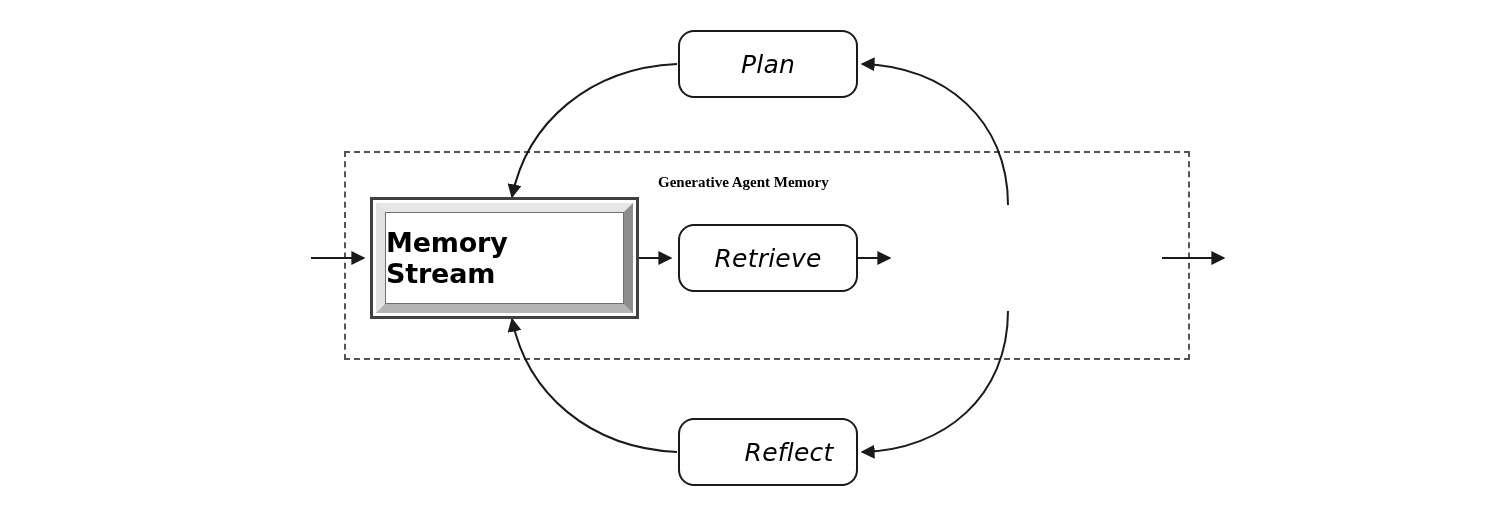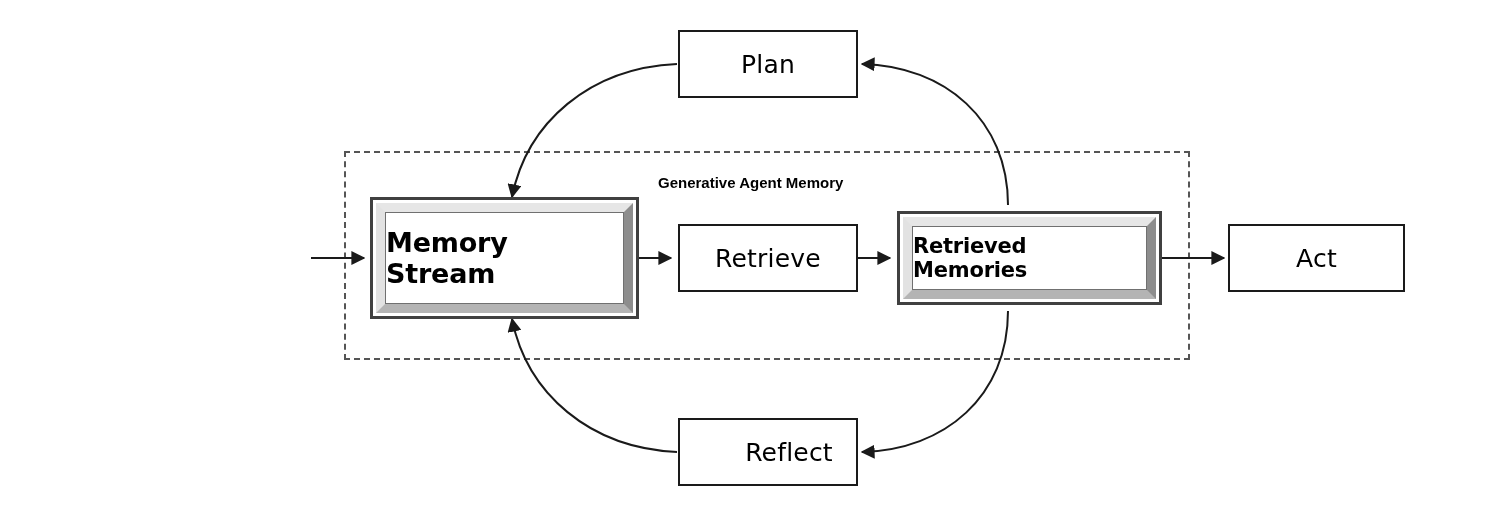--- a/index.html
+++ b/index.html
@@ -23,24 +23,25 @@
     top: 0;
     width: 1504px;
     height: 524px;
   }
   
   .node-rounded {
     position: absolute;
     box-sizing: border-box;
     background: #ffffff;
     border: 2px solid #1a1a1a;
-    border-radius: 0;
+    border-radius: 16px;
     display: flex;
     align-items: center;
     justify-content: center;
+    font-style: italic;
     font-size: 25px;
     color: #000000;
     letter-spacing: 0.2px;
     font-family: "DejaVu Sans", sans-serif;
     text-align: right;
   }
   
   .node-bevel {
     position: absolute;
     box-sizing: border-box;
@@ -86,21 +87,21 @@
     border: 2px dashed #555555;
     background: transparent;
     pointer-events: none;
   }
   .group-title {
     position: absolute;
     font-size: 15px;
     font-weight: bold;
     color: #000000;
     white-space: nowrap;
-    font-family: Liberation Sans, sans-serif;
+    font-family: Liberation Serif, serif;
   }
 </style>
 </head>
 <body>
 
 <div id="canvas">
 
   <div class="group-box" style="left:344px; top:151px; width:846px; height:209px;"></div>
   <div class="group-title" style="left:658px; top:174px;">Generative Agent Memory</div>
 
@@ -130,25 +131,19 @@
 
 
   <div class="node-bevel" style="left:370px; top:197px; width:269px; height:122px;">
     <div class="bevel-outer">
       <div class="bevel-inner bevel-label-lg">Memory Stream</div>
     </div>
   </div>
 
   <div class="node-rounded" style="left:678px; top:224px; width:180px; height:68px;">Retrieve</div>
 
-  <div class="node-bevel" style="left:897px; top:211px; width:265px; height:94px;">
-    <div class="bevel-outer">
-      <div class="bevel-inner bevel-label-md">Retrieved Memories</div>
-    </div>
-  </div>
 
-  <div class="node-rounded" style="left:1228px; top:224px; width:177px; height:68px;">Act</div>
 
   <div class="node-rounded" style="left:678px; top:30px; width:180px; height:68px;">Plan</div>
 
   <div class="node-rounded" style="left:678px; top:418px; width:180px; height:68px;padding-left:42px;">Reflect</div>
 
 </div>
 
 </body></html>

